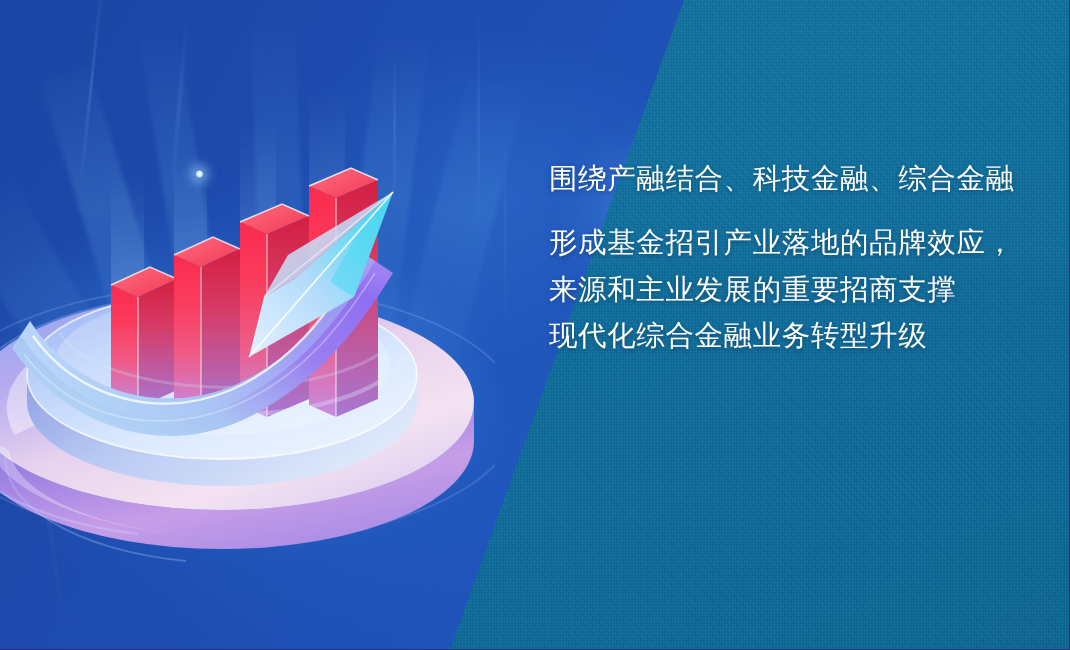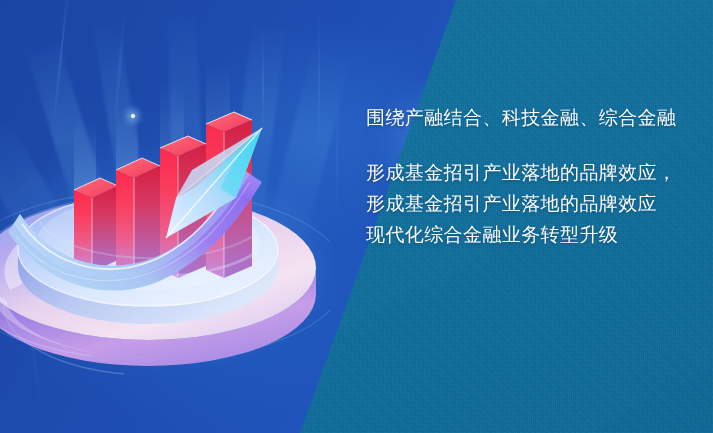--- a/index.html
+++ b/index.html
@@ -5,21 +5,21 @@
   html, body {
     margin: 0;
     padding: 0;
     background: #0d2f6e;
   }
   #stage {
     position: relative;
     width: 713px;
     height: 433px;
     overflow: hidden;
-    font-family: Liberation Mono, monospace;
+    font-family: Liberation Serif, serif;
     background: #701a75;
   }
 
   
   .bg-left {
     position: absolute;
     inset: 0;
     background:
       radial-gradient(ellipse 300px 220px at 28% 62%, rgba(70,150,235,0.55) 0%, rgba(40,110,210,0.18) 45%, rgba(0,0,0,0) 72%),
       radial-gradient(ellipse 200px 160px at 46% 30%, rgba(60,140,230,0.30) 0%, rgba(0,0,0,0) 70%),
@@ -103,21 +103,21 @@
     width: 330px;
   }
   .para {
     color: #ffffff;
     font-size: 19px;
     line-height: 31px;
     letter-spacing: 0.4px;
     text-shadow: 0 1px 3px rgba(6,40,70,0.45);
     white-space: nowrap;
   }
-  .para + .para { margin-top: 24px; }
+  .para + .para { margin-top: 12px; }
   .para .ln { display: block; }
 </style>
 </head>
 <body>
 
 <div id="stage">
 
   <div class="bg-left"></div>
 
   <div class="streak" style="left:60px; top:-20px; width:2px; height:150px; transform:rotate(6deg);"></div>
@@ -328,19 +328,19 @@
   <div class="bg-right-edgeglow"></div>
 
   <div class="text-col">
 
     <div class="para">
       <span class="ln">围绕产融结合、科技金融、综合金融</span>
     </div>
 
     <div class="para">
       <span class="ln">形成基金招引产业落地的品牌效应，</span>
-      <span class="ln">形成基金招引产业落地的品牌效应</span>
+      <span class="ln">来源和主业发展的重要招商支撑</span>
       <span class="ln">现代化综合金融业务转型升级</span>
     </div>
 
   </div>
 
 </div>
 
 </body></html>

